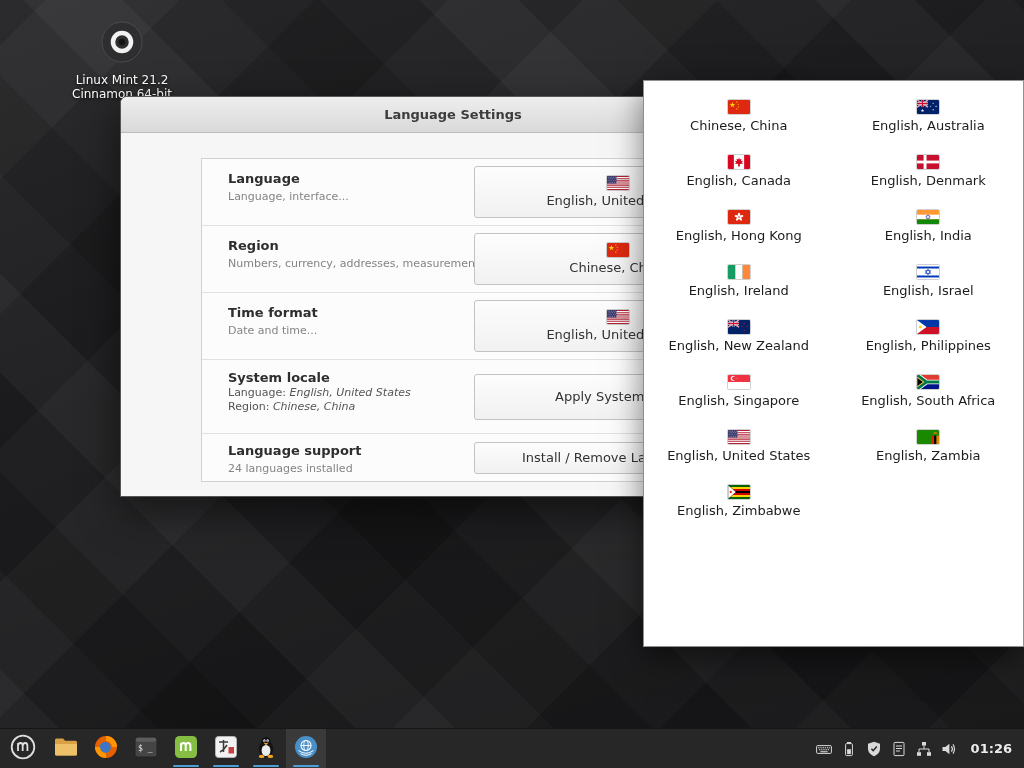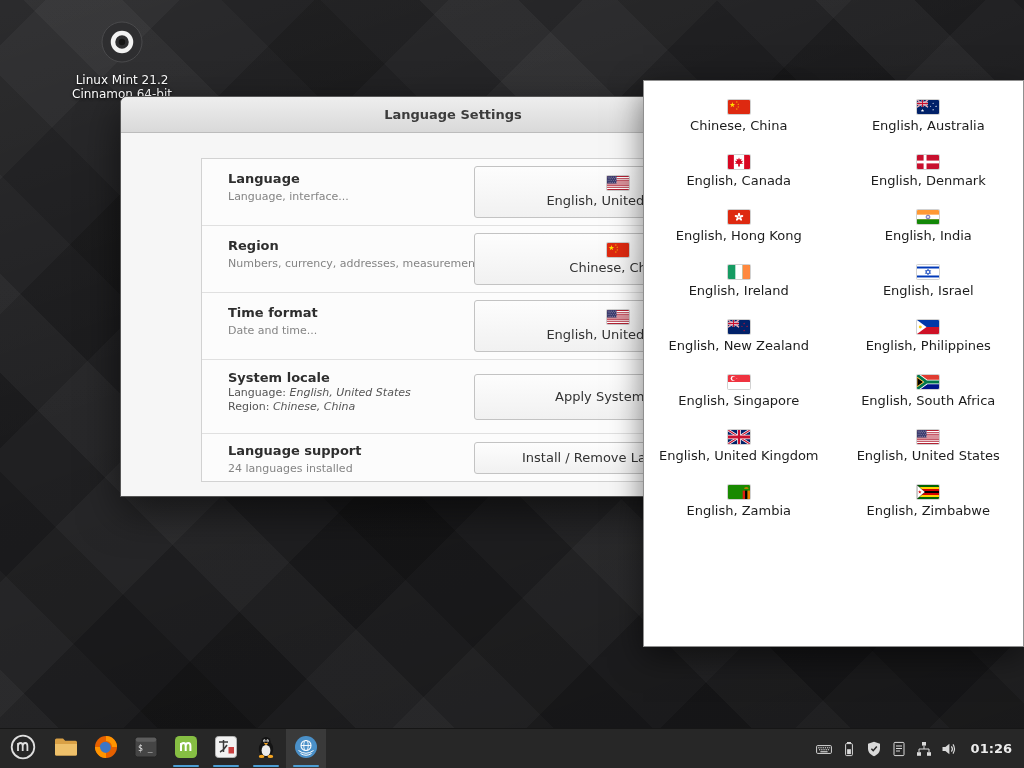--- a/index.html
+++ b/index.html
@@ -360,34 +360,20 @@
               <path d="M0,0 L13,10 L0,20 M13,10 H30" stroke="#fff" stroke-width="6.5" fill="none"></path>
               <path d="M0,0 L13,10 L0,20 M13,10 H30" stroke="#007749" stroke-width="4" fill="none"></path>
               <polygon points="0,3.2 8.8,10 0,16.8" fill="#000" stroke="#FFB81C" stroke-width="1.2"></polygon>
             </svg>
           </span>
           <span class="plabel">English, South Africa</span>
         </div>
         <div class="picker-item">
           <span class="flag">
             <svg viewBox="0 0 30 20" preserveAspectRatio="none">
-              <g transform="translate(0,0) scale(0.5,0.6666666666666666)">
-                <rect width="60" height="30" fill="#012169"></rect>
-                <path d="M0,0 L60,30 M60,0 L0,30" stroke="#fff" stroke-width="6"></path>
-                <path d="M0,0 L60,30 M60,0 L0,30" stroke="#C8102E" stroke-width="2.6"></path>
-                <path d="M30,0 V30 M0,15 H60" stroke="#fff" stroke-width="10"></path>
-                <path d="M30,0 V30 M0,15 H60" stroke="#C8102E" stroke-width="6"></path>
-              </g>
-            </svg>
-          </span>
-          <span class="plabel">English, United Kingdom</span>
-        </div>
-        <div class="picker-item">
-          <span class="flag">
-            <svg viewBox="0 0 30 20" preserveAspectRatio="none">
               <rect width="30" height="20" fill="#B22234"></rect>
               <path d="M0,2.31H30M0,5.38H30M0,8.46H30M0,11.54H30M0,14.62H30M0,17.69H30" stroke="#fff" stroke-width="1.54"></path>
               <rect width="13" height="10.77" fill="#3C3B6E"></rect>
               <circle cx="1.5" cy="1.6" r="0.5" fill="#fff"></circle>
               <circle cx="4" cy="1.6" r="0.5" fill="#fff"></circle>
               <circle cx="6.5" cy="1.6" r="0.5" fill="#fff"></circle>
               <circle cx="9" cy="1.6" r="0.5" fill="#fff"></circle>
               <circle cx="11.5" cy="1.6" r="0.5" fill="#fff"></circle>
               <circle cx="2.75" cy="4" r="0.5" fill="#fff"></circle>
               <circle cx="5.25" cy="4" r="0.5" fill="#fff"></circle>

